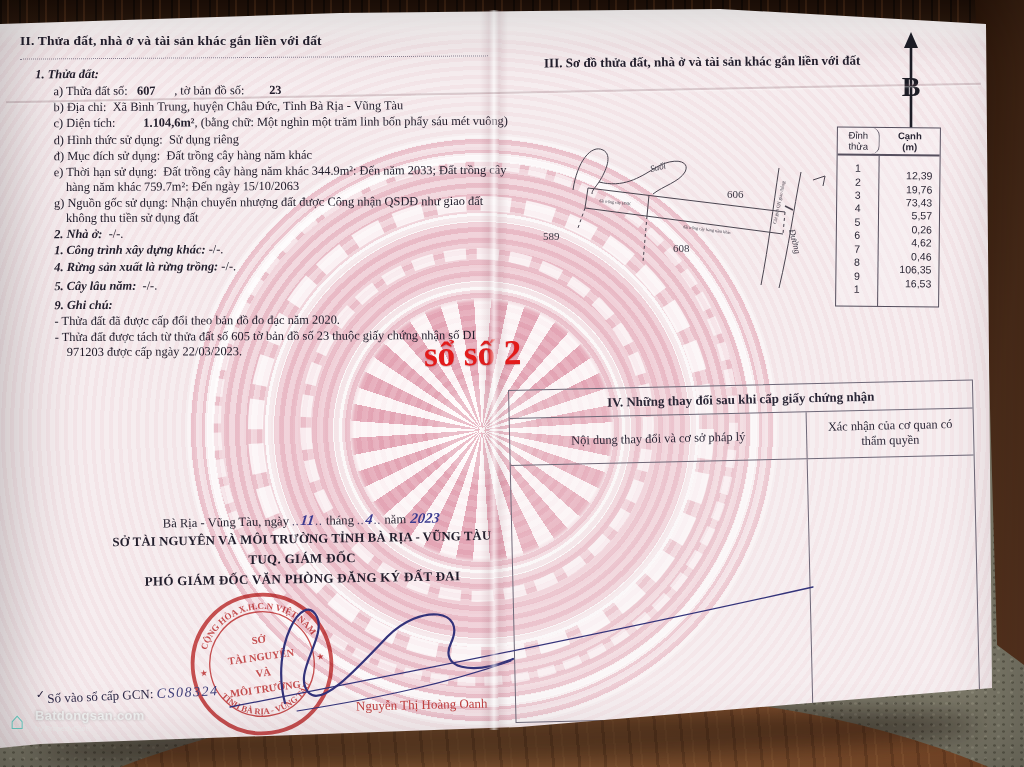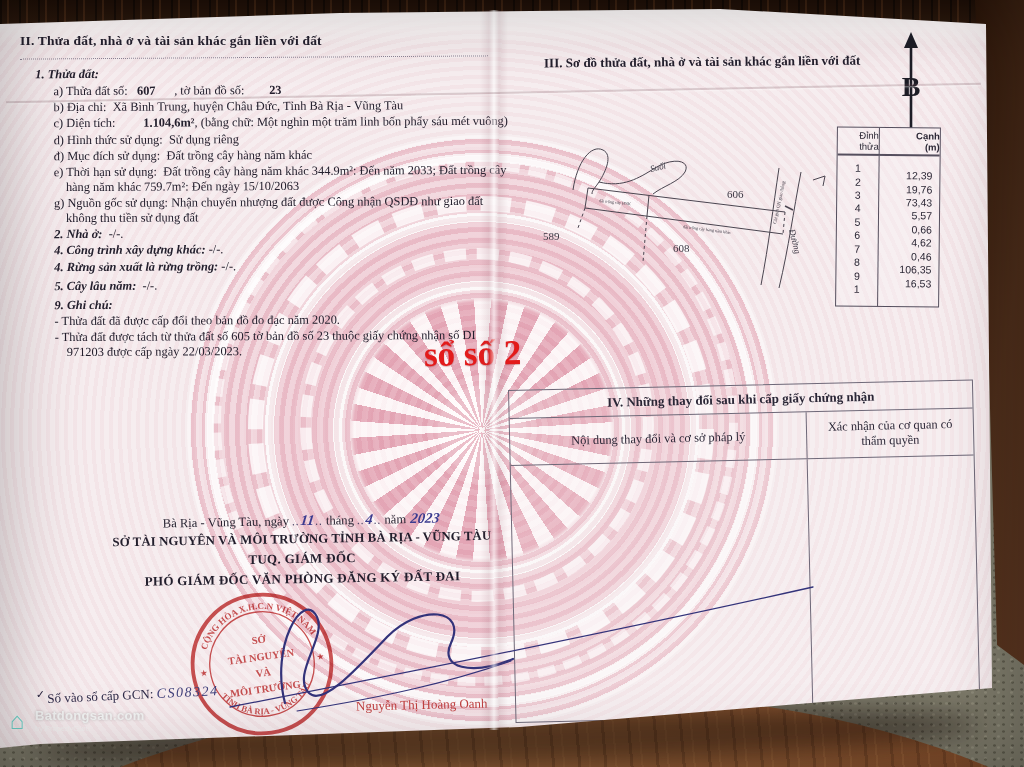--- a/index.html
+++ b/index.html
@@ -67,21 +67,21 @@
   .right-title{left:544px;top:54px;font-size:13px;font-weight:bold;transform:rotate(-.5deg);}
 
   svg text{font-family:"Liberation Serif",serif;}
   .north{left:890px;top:30px;z-index:10;}
   .diagram{left:533px;top:138px;z-index:10;}
 
   
   .edge-table{left:836px;top:127px;width:102px;z-index:10;border:1.3px solid #554f5e;background:rgba(250,243,245,.35);
     font-family:"Liberation Sans",sans-serif;color:#2c2836;transform:rotate(.6deg);}
   .et-head{display:flex;border-bottom:2.5px double #554f5e;}
-  .et-head>div{font-size:9.5px;text-align:right;line-height:1.12;padding:3px 0 2px;}
+  .et-head>div{font-size:9.5px;text-align:center;line-height:1.12;padding:3px 0 2px;border-radius:8px;}
   .et-c1{width:41px;border-right:1.2px solid #554f5e;}
   .et-c2{flex:1;font-weight:bold;}
   .et-body{display:flex;min-height:150px;}
   .et-verts{width:41px;border-right:1.2px solid #554f5e;text-align:center;font-size:10.5px;line-height:13.4px;padding-top:6px;}
   .et-edges{flex:1;text-align:right;padding:13px 7px 0 0;font-size:10.5px;line-height:13.4px;}
 
   
   .t4{left:508px;top:390px;width:463px;height:331px;border:1.2px solid #6e6878;z-index:10;color:#2a2636;
     transform:rotate(-1.3deg);transform-origin:top left;background:rgba(250,243,245,.18);}
   .t4-title{height:27px;display:flex;align-items:center;justify-content:center;font-weight:bold;font-size:13px;border-bottom:1.2px solid #6e6878;}
@@ -141,21 +141,21 @@
     <div class="blk left-lines" id="left-lines">
         <div class="fline"><span class="b i">1. Thửa đất:</span></div>
         <div class="fline"><span>a) Thửa đất số:   </span><span class="b">607</span><span>      , tờ bản đồ số:        </span><span class="b">23</span></div>
         <div class="fline"><span>b) Địa chỉ:  Xã Bình Trung, huyện Châu Đức, Tỉnh Bà Rịa - Vũng Tàu</span></div>
         <div class="fline"><span>c) Diện tích:         </span><span class="b">1.104,6m²</span><span>, (bằng chữ: Một nghìn một trăm linh bốn phẩy sáu mét vuông)</span></div>
         <div class="fline"><span>d) Hình thức sử dụng:  Sử dụng riêng</span></div>
         <div class="fline"><span>đ) Mục đích sử dụng:  Đất trồng cây hàng năm khác</span></div>
         <div class="fline"><span>e) Thời hạn sử dụng:  Đất trồng cây hàng năm khác 344.9m²: Đến năm 2033; Đất trồng cây hàng năm khác 759.7m²: Đến ngày 15/10/2063</span></div>
         <div class="fline"><span>g) Nguồn gốc sử dụng: Nhận chuyển nhượng đất được Công nhận QSDĐ như giao đất không thu tiền sử dụng đất</span></div>
         <div class="fline"><span class="b i">2. Nhà ở:</span><span>  -/-.</span></div>
-        <div class="fline"><span class="b i">4. Công trình xây dựng khác:</span><span> -/-.</span></div>
+        <div class="fline"><span class="b i">1. Công trình xây dựng khác:</span><span> -/-.</span></div>
         <div class="fline"><span class="b i">4. Rừng sản xuất là rừng trồng:</span><span> -/-.</span></div>
         <div class="fline gap-before"><span class="b i">5. Cây lâu năm:</span><span>  -/-.</span></div>
         <div class="fline gap-before"><span class="b i">9. Ghi chú:</span></div>
         <div class="fline"><span>- Thửa đất đã được cấp đổi theo bản đồ đo đạc năm 2020.</span></div>
         <div class="fline"><span>- Thửa đất được tách từ thửa đất số 605 tờ bản đồ số 23 thuộc giấy chứng nhận số DI 971203 được cấp ngày 22/03/2023.</span></div>
       </div>
 
     <div class="blk right-title">III. Sơ đồ thửa đất, nhà ở và tài sản khác gắn liền với đất</div>
 
     <svg class="blk north" width="46" height="105" viewBox="0 0 46 105">
@@ -214,21 +214,21 @@
             <div>7</div>
             <div>8</div>
             <div>9</div>
             <div>1</div>
           </div>
         <div class="et-edges" id="edge-col">
             <div>12,39</div>
             <div>19,76</div>
             <div>73,43</div>
             <div>5,57</div>
-            <div>0,66</div>
+            <div>0,26</div>
             <div>4,62</div>
             <div>0,46</div>
             <div>106,35</div>
             <div>16,53</div>
           </div>
       </div>
     </div>
 
     <div class="blk t4">
       <div class="t4-title">IV. Những thay đổi sau khi cấp giấy chứng nhận</div>

